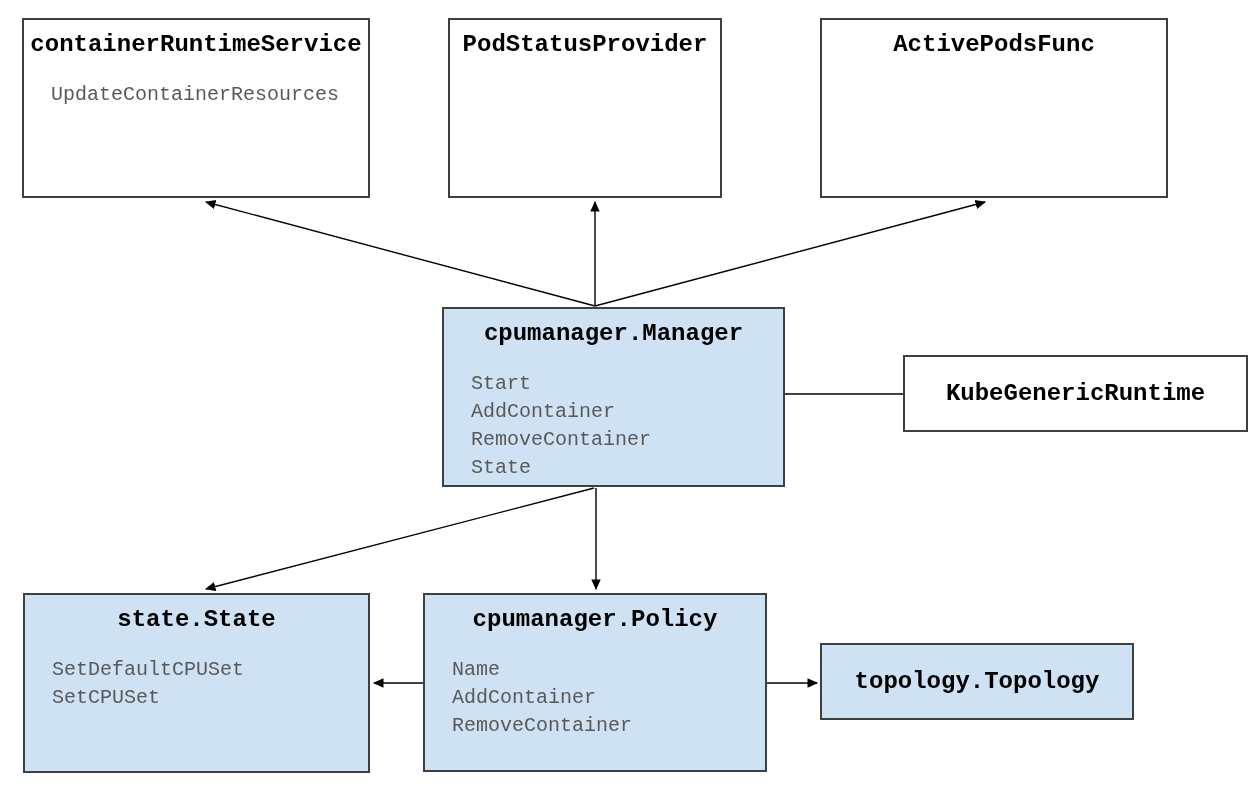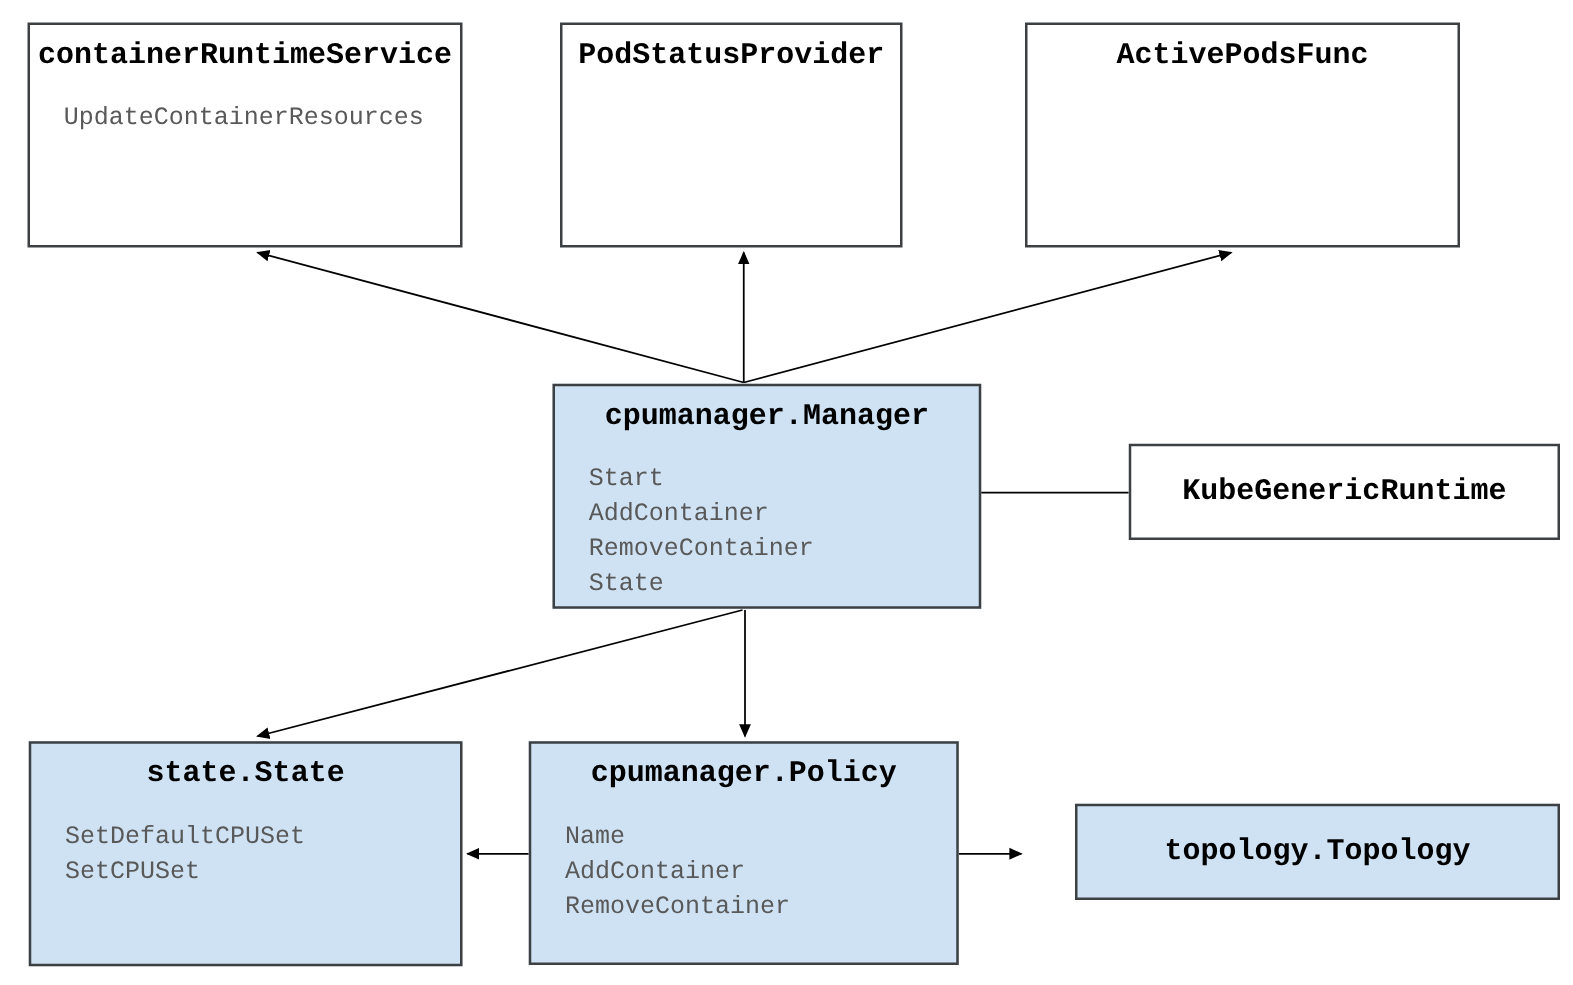--- a/index.html
+++ b/index.html
@@ -124,17 +124,17 @@
 
   <div class="box highlight" style="left:423px; top:593px; width:344px; height:179px;">
     <div class="title">cpumanager.Policy</div>
     <div class="methods">
       <div class="method">Name</div>
       <div class="method">AddContainer</div>
       <div class="method">RemoveContainer</div>
     </div>
   </div>
 
-  <div class="box highlight solo" style="left:860px; top:643px; width:388px; height:77px;">
+  <div class="box highlight solo" style="left:820px; top:643px; width:314px; height:77px;">
     <div class="title">topology.Topology</div>
   </div>
 
 </div>
 
 </body></html>

